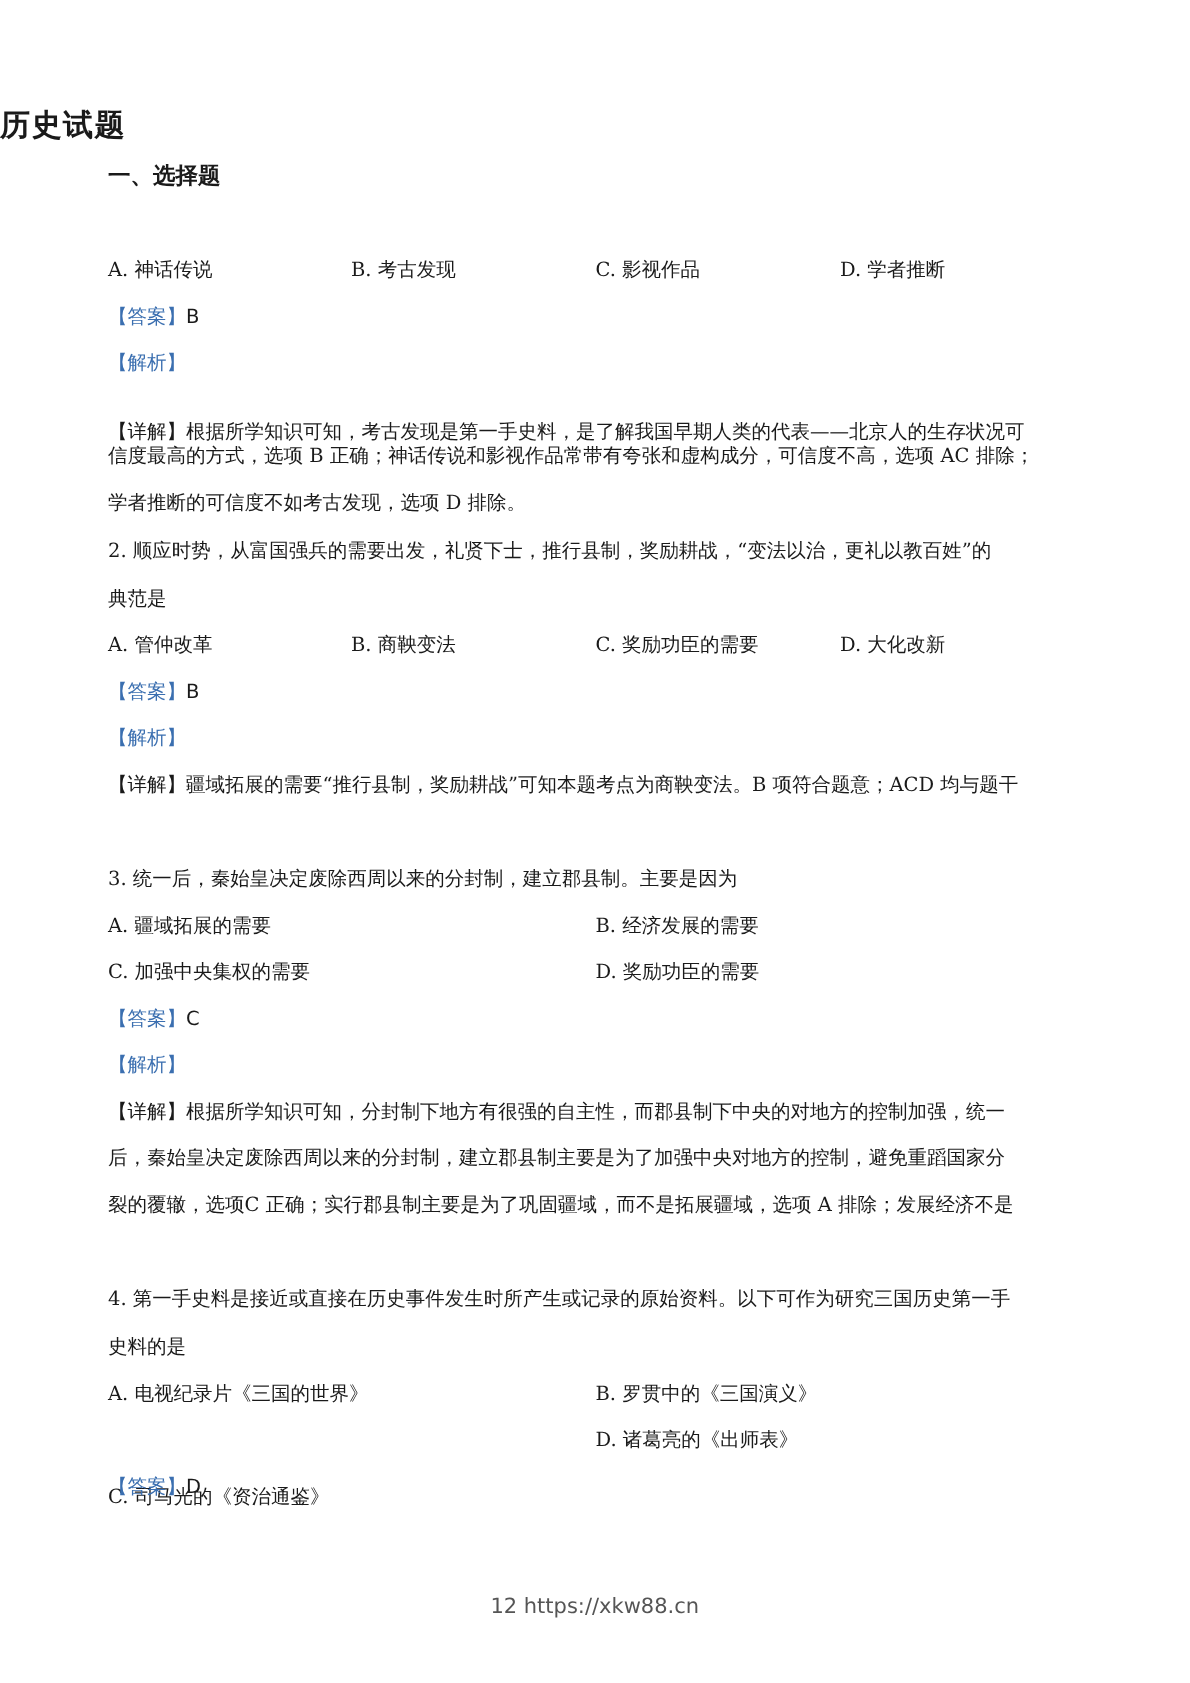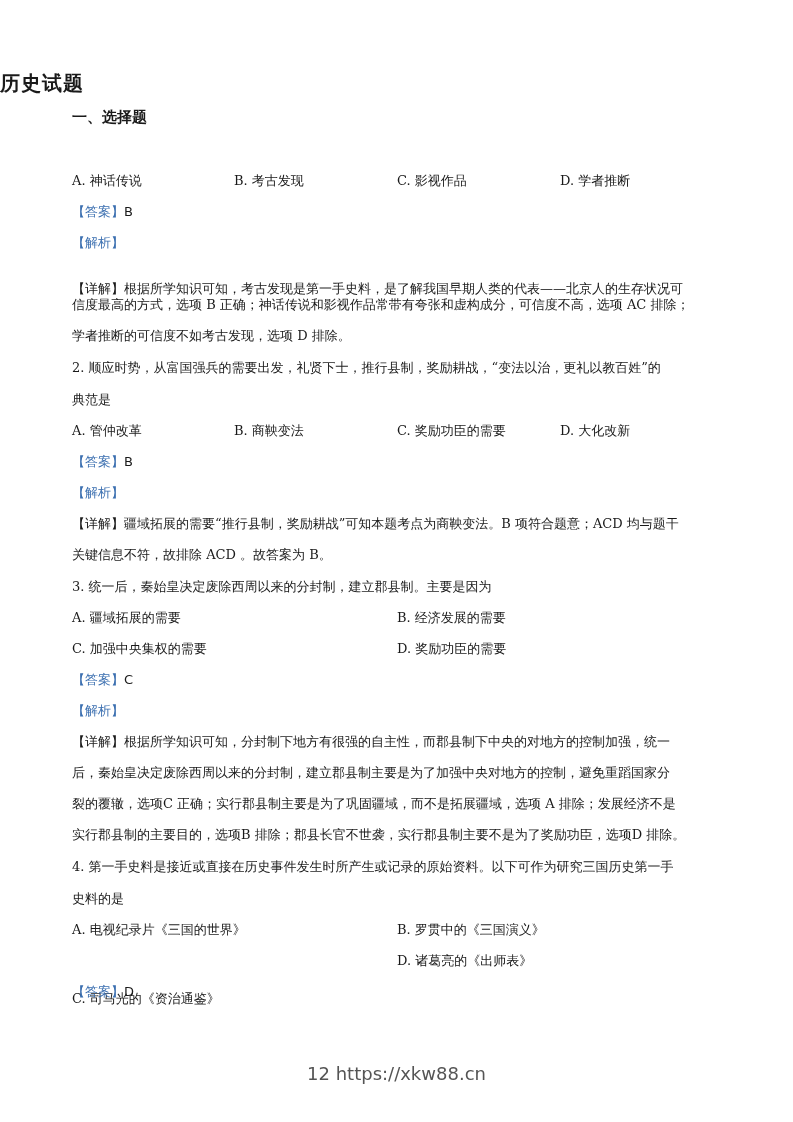--- a/index.html
+++ b/index.html
@@ -9,21 +9,21 @@
   .title { position: absolute; top: 70px; left: 0; width: 793px; text-align: left;
     font-family: "DejaVu Sans", sans-serif; font-weight: bold; font-size: 20px; letter-spacing: 1px; }
   .section { position: absolute; left: 72px; top: 108px; font-family: Liberation Mono, monospace;
     font-weight: bold; font-size: 15px; }
   .line { position: absolute; left: 72px; font-size: 13px; white-space: nowrap; line-height: 18px; }
   .opt { position: absolute; font-size: 13px; white-space: nowrap; line-height: 18px; }
   .tag { color: #3b6fb0; }
   .tagblack { color: #1a1a1a; }
   .ans { color: #1a1a1a; font-family: "DejaVu Sans", sans-serif; }
   .footer { position: absolute; top: 1063px; left: 0; width: 793px; text-align: center;
-    font-family: "DejaVu Sans", sans-serif; font-size: 18px; color: #555; }
+    font-family: "DejaVu Sans", sans-serif; font-size: 14px; color: #555; }
 </style>
 </head>
 <body>
 
 <div class="page">
   <div class="title">历史试题</div>
   <div class="section">一、选择题</div>
 
   <div class="opt" style="left:72px;top:172px">A. 神话传说</div>
   <div class="opt" style="left:234px;top:172px">B. 考古发现</div>
@@ -37,33 +37,31 @@
 
   <div class="line" style="top:359px">2. 顺应时势，从富国强兵的需要出发，礼贤下士，推行县制，奖励耕战，“变法以治，更礼以教百姓”的</div>
   <div class="line" style="top:391px">典范是</div>
   <div class="opt" style="left:72px;top:422px">A. 管仲改革</div>
   <div class="opt" style="left:234px;top:422px">B. 商鞅变法</div>
   <div class="opt" style="left:397px;top:422px">C. 奖励功臣的需要</div>
   <div class="opt" style="left:560px;top:422px">D. 大化改新</div>
   <div class="line" style="top:453px"><span class="tag">【答案】</span><span class="ans">B</span></div>
   <div class="line" style="top:484px"><span class="tag">【解析】</span></div>
   <div class="line" style="top:515px"><span class="tagblack">【详解】</span><span>疆域拓展的需要“推行县制，奖励耕战”可知本题考点为商鞅变法。B 项符合题意；ACD 均与题干</span></div>
-  <div class="line" style="top:546px">关键信息不符，故排除 ACD 。故答案为 B。</div>
 
   <div class="line" style="top:578px">3. 统一后，秦始皇决定废除西周以来的分封制，建立郡县制。主要是因为</div>
   <div class="opt" style="left:72px;top:609px">A. 疆域拓展的需要</div>
   <div class="opt" style="left:397px;top:609px">B. 经济发展的需要</div>
   <div class="opt" style="left:72px;top:640px">C. 加强中央集权的需要</div>
   <div class="opt" style="left:397px;top:640px">D. 奖励功臣的需要</div>
   <div class="line" style="top:671px"><span class="tag">【答案】</span><span class="ans">C</span></div>
   <div class="line" style="top:702px"><span class="tag">【解析】</span></div>
   <div class="line" style="top:733px"><span class="tagblack">【详解】</span><span>根据所学知识可知，分封制下地方有很强的自主性，而郡县制下中央的对地方的控制加强，统一</span></div>
   <div class="line" style="top:764px">后，秦始皇决定废除西周以来的分封制，建立郡县制主要是为了加强中央对地方的控制，避免重蹈国家分</div>
   <div class="line" style="top:795px">裂的覆辙，选项C 正确；实行郡县制主要是为了巩固疆域，而不是拓展疆域，选项 A 排除；发展经济不是</div>
-  <div class="line" style="top:826px">实行郡县制的主要目的，选项B 排除；郡县长官不世袭，实行郡县制主要不是为了奖励功臣，选项D 排除。</div>
 
   <div class="line" style="top:858px">4. 第一手史料是接近或直接在历史事件发生时所产生或记录的原始资料。以下可作为研究三国历史第一手</div>
   <div class="line" style="top:890px">史料的是</div>
   <div class="opt" style="left:72px;top:921px">A. 电视纪录片《三国的世界》</div>
   <div class="opt" style="left:397px;top:921px">B. 罗贯中的《三国演义》</div>
   <div class="opt" style="left:72px;top:990px">C. 司马光的《资治通鉴》</div>
   <div class="opt" style="left:397px;top:952px">D. 诸葛亮的《出师表》</div>
   <div class="line" style="top:983px"><span class="tag">【答案】</span><span class="ans">D</span></div>
 
   <div class="footer">12 https://xkw88.cn</div>

